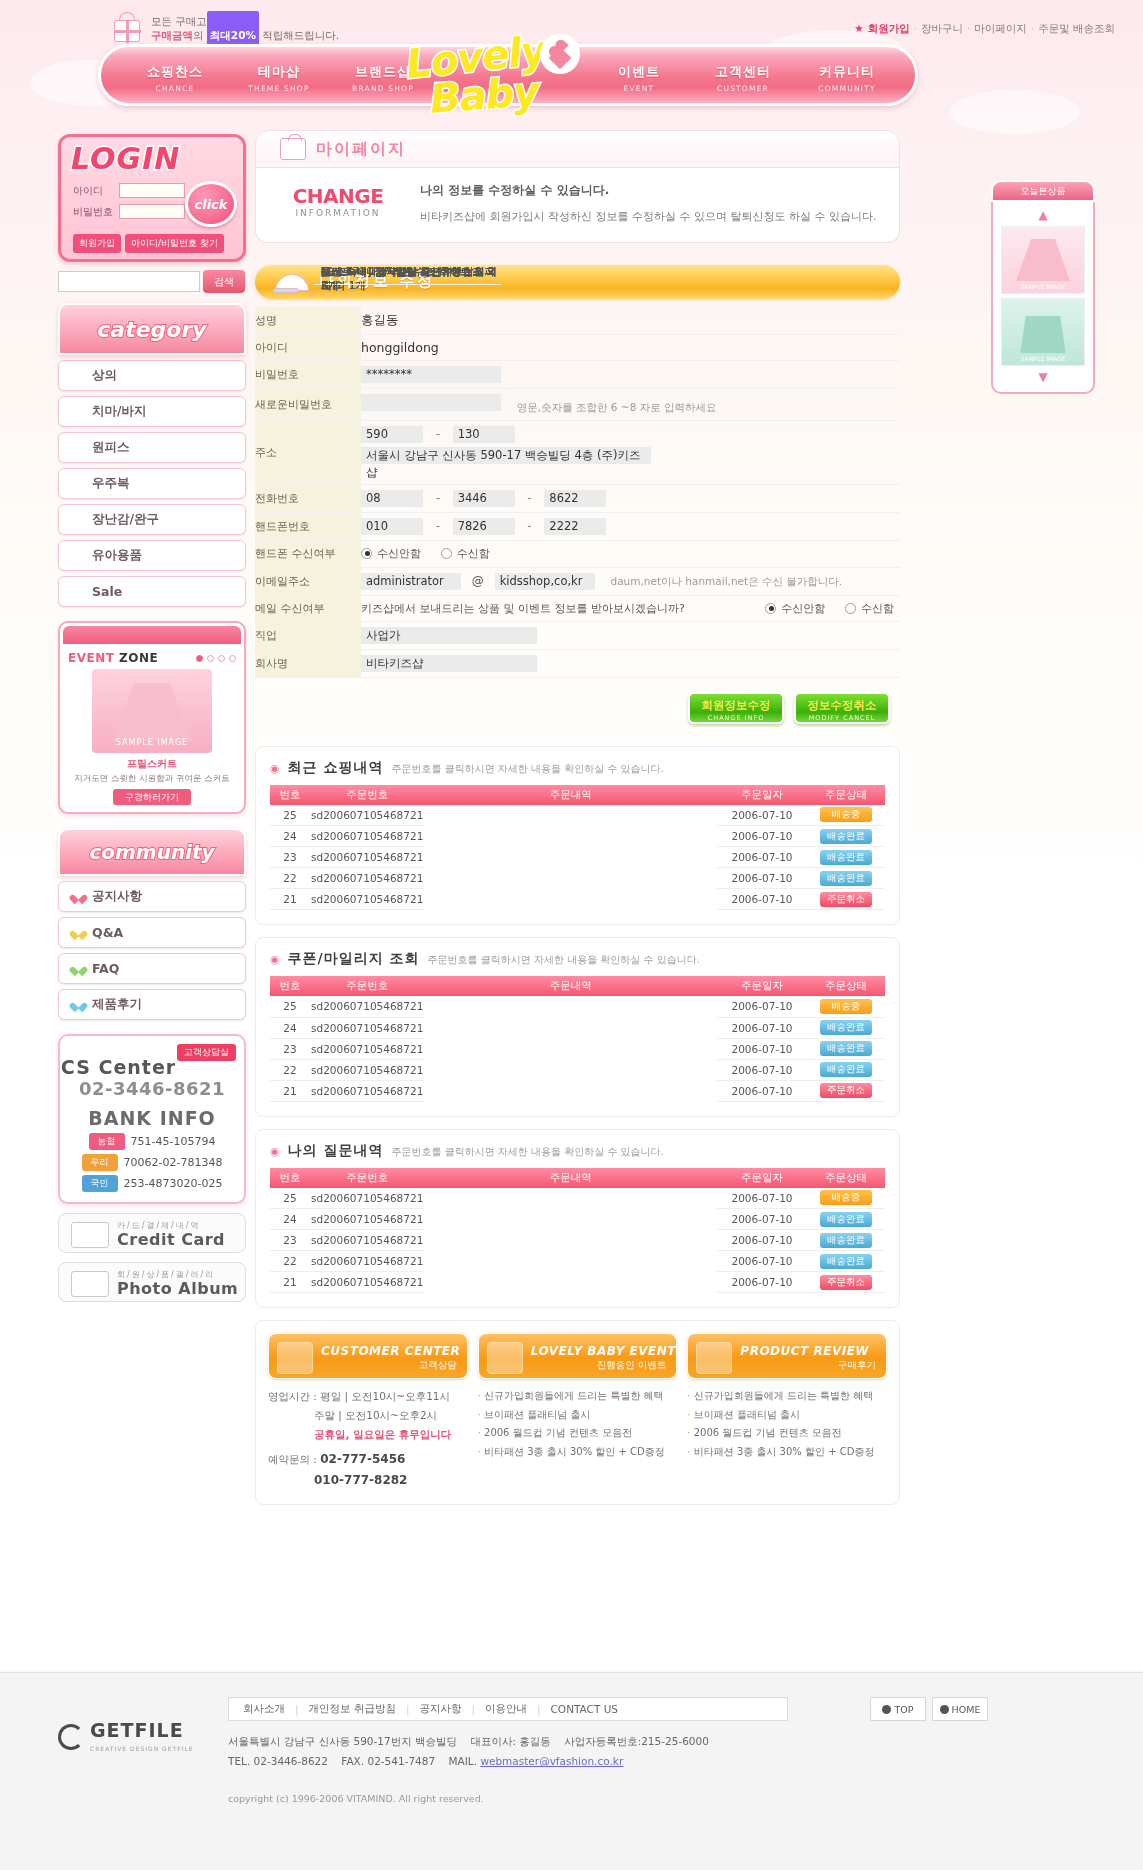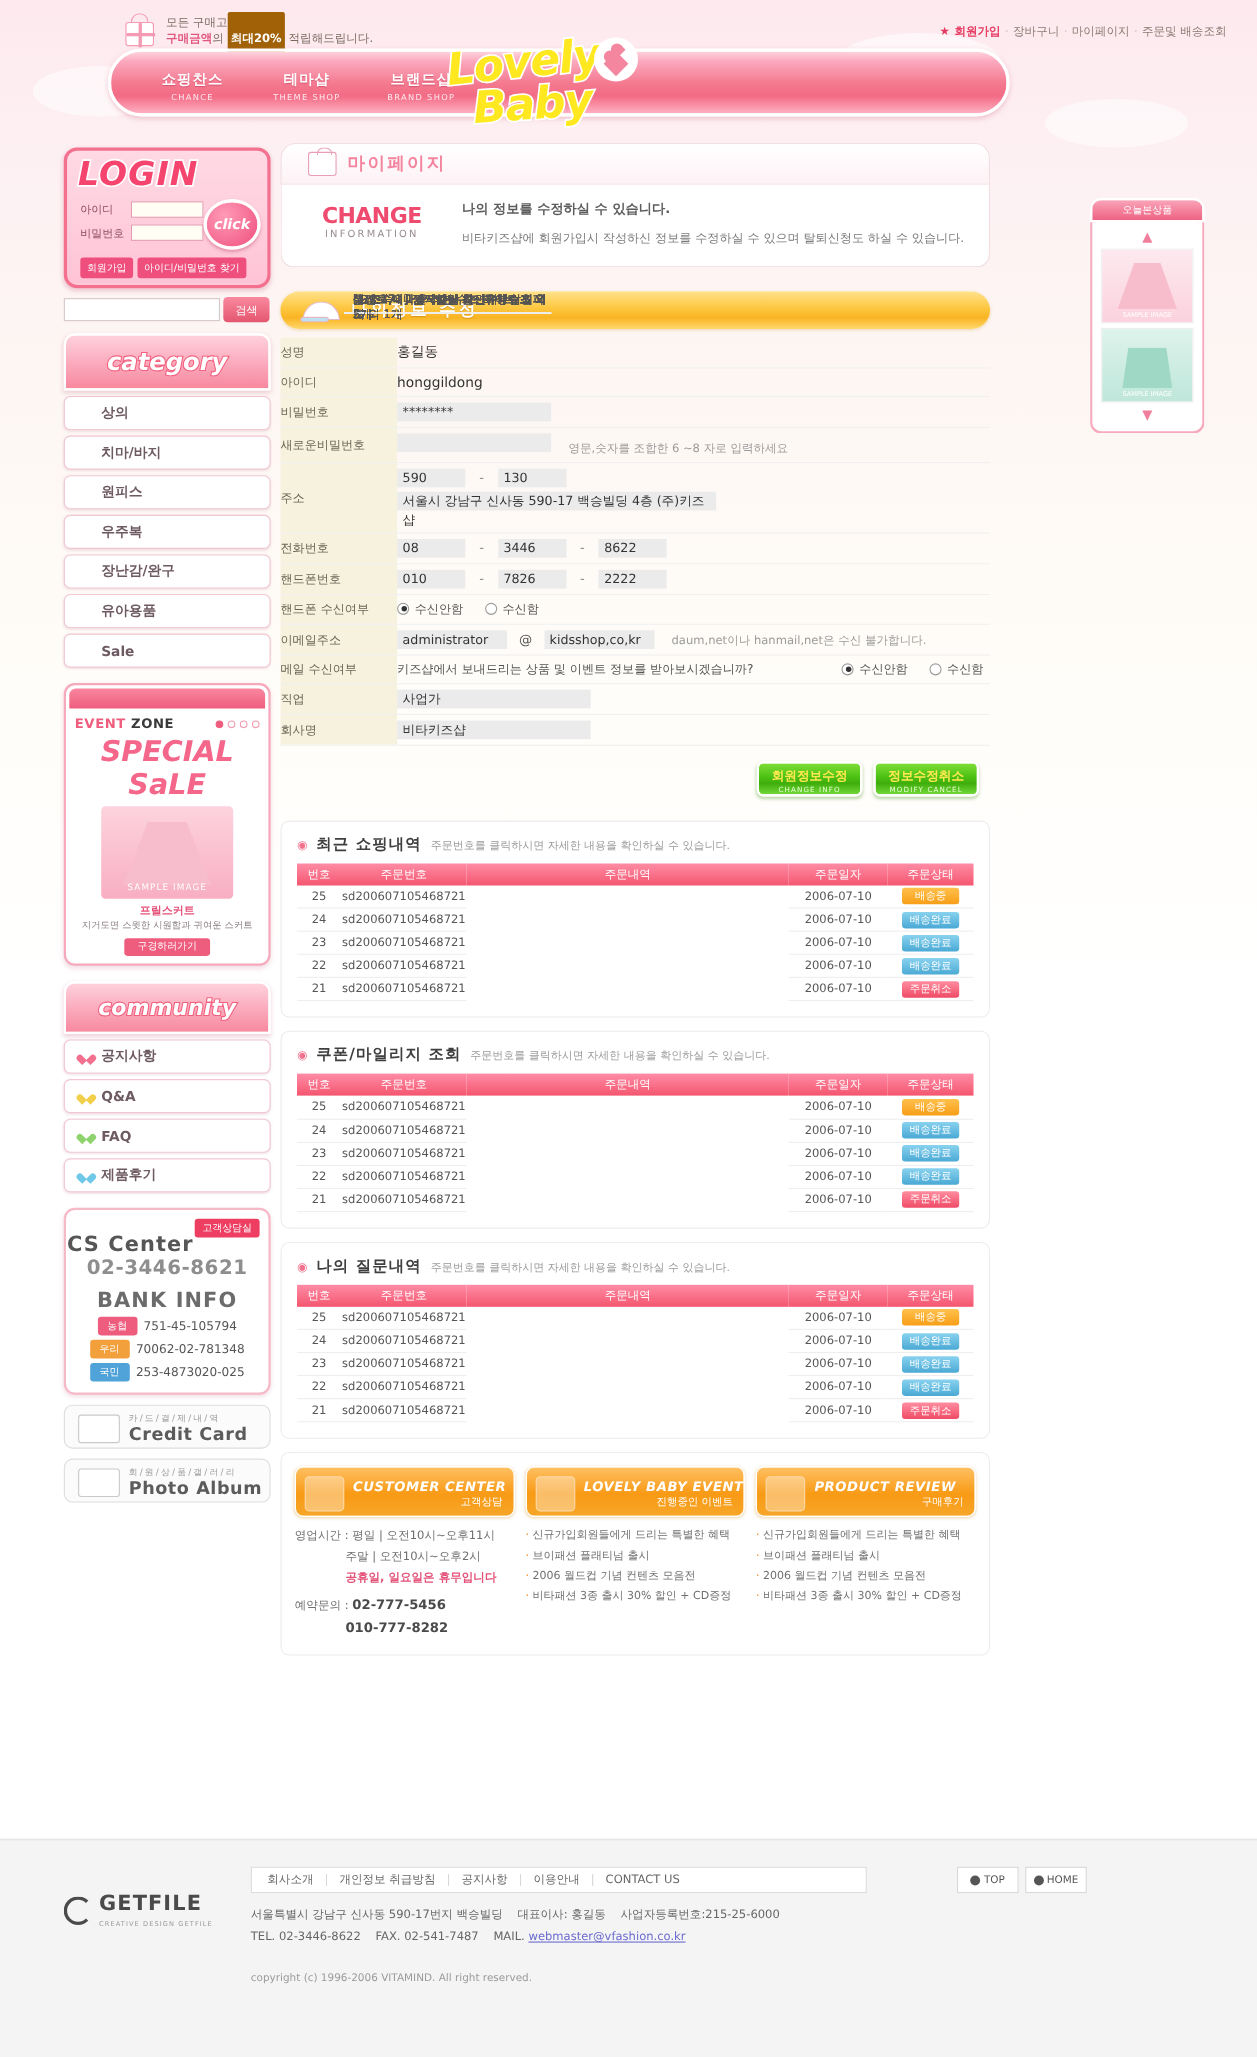--- a/index.html
+++ b/index.html
@@ -21,21 +21,21 @@
   .promo { position:absolute; left:110px; top:4px; display:flex; align-items:center; gap:7px; }
   .gift-ico { width:34px; height:32px; position:relative; }
   .gift-ico .box { position:absolute; left:4px; top:8px; width:26px; height:22px; border:1.6px solid #f59ab4; border-radius:3px; background:#fff; }
   .gift-ico .box:after{content:"";position:absolute;left:11px;top:0;width:3px;height:22px;background:#f59ab4;}
   .gift-ico .box:before{content:"";position:absolute;left:0;top:9px;width:26px;height:3px;background:#f59ab4;}
   .gift-ico .bow { position:absolute; left:9px; top:0px; width:16px; height:11px; border:1.6px solid #f59ab4; border-bottom:none; border-radius:8px 8px 0 0;}
   .promo-txt { line-height:1.35; font-size:10.5px; }
   .promo-txt .l1 { color:#7a6a60; }
   .promo-txt .l2 { color:#e0567f; font-weight:bold; }
   .promo-txt .l2 .plain { color:#7a6a60; font-weight:normal; }
-  .promo-txt .l2 .hl { background:#a16207; color:#fff; padding:18px 3px; border-radius:2px; }
+  .promo-txt .l2 .hl { background:#8b5cf6; color:#fff; padding:18px 3px; border-radius:2px; }
 
   .utilnav { position:absolute; right:24px; top:14px; font-size:10.5px; color:#8a7a72; }
   .utilnav a { color:#8a7a72; text-decoration:none; padding:0 4px; }
   .utilnav .first { color:#e63a62; font-weight:bold; }
   .utilnav .star { color:#e63a62; }
   .utilnav .sep { color:#cdbdb6; }
 
   
   .gnb { position:absolute; top:44px; left:98px; width:820px; height:62px;
          border-radius:34px; background:linear-gradient(180deg,#ffd3dd 0%,#fba8bd 16%,#f4798f 52%,#f26b85 72%,#ffb0c2 100%);
@@ -280,20 +280,34 @@
       </a>
       <a class="gnb-item">
         <span class="kr">테마샵</span>
         <span class="en">THEME SHOP</span>
       </a>
       <a class="gnb-item">
         <span class="kr">브랜드샵</span>
         <span class="en">BRAND SHOP</span>
       </a>
     </div>
+    <div class="gnb-right">
+      <a class="gnb-item">
+        <span class="kr">이벤트</span>
+        <span class="en">EVENT</span>
+      </a>
+      <a class="gnb-item">
+        <span class="kr">고객센터</span>
+        <span class="en">CUSTOMER</span>
+      </a>
+      <a class="gnb-item">
+        <span class="kr">커뮤니티</span>
+        <span class="en">COMMUNITY</span>
+      </a>
+    </div>
   </div>
 
   <a class="logo">
     <span class="l1">Lovely</span>
     <span class="l2">Baby</span>
     <span class="heart"></span>
   </a>
 
   <div class="left">
 
@@ -360,21 +374,20 @@
       <div class="ez-head">
         <div class="t"><em>EVENT</em>
           <span>ZONE</span></div>
         <div class="ez-dots">
           <i class="on"></i>
           <i></i>
           <i></i>
           <i></i>
         </div>
       </div>
-      <div class="ez-sale"><span class="s1">SPECIAL SaLE</span></div>
       <div class="ez-img">
         <div class="skirt"></div>
         <div class="wm">SAMPLE IMAGE</div>
       </div>
       <div class="ez-cap">프릴스커트</div>
       <div class="ez-desc">지거도면 스윗한 시원함과 귀여운 스커트</div>
       <div class="ez-buy">구경하러가기</div>
     </div>
 
     <div class="commu-head">

